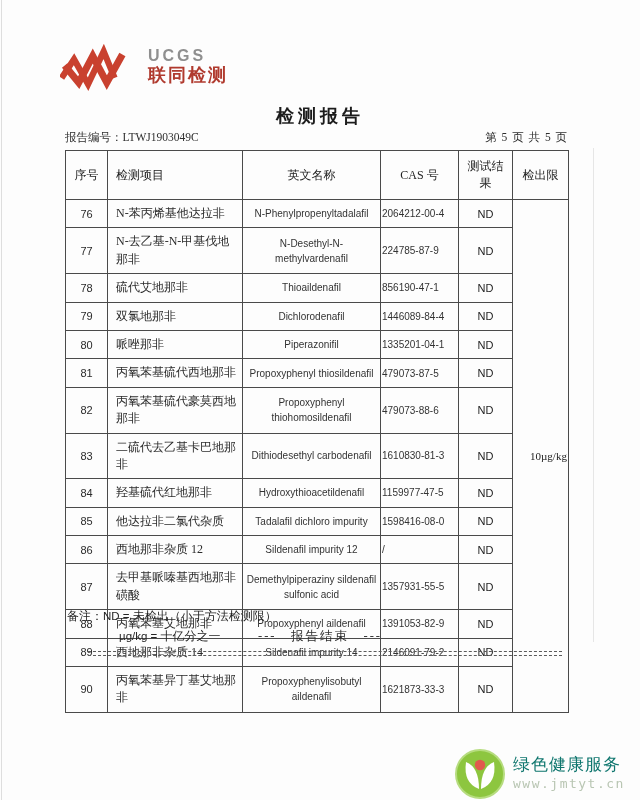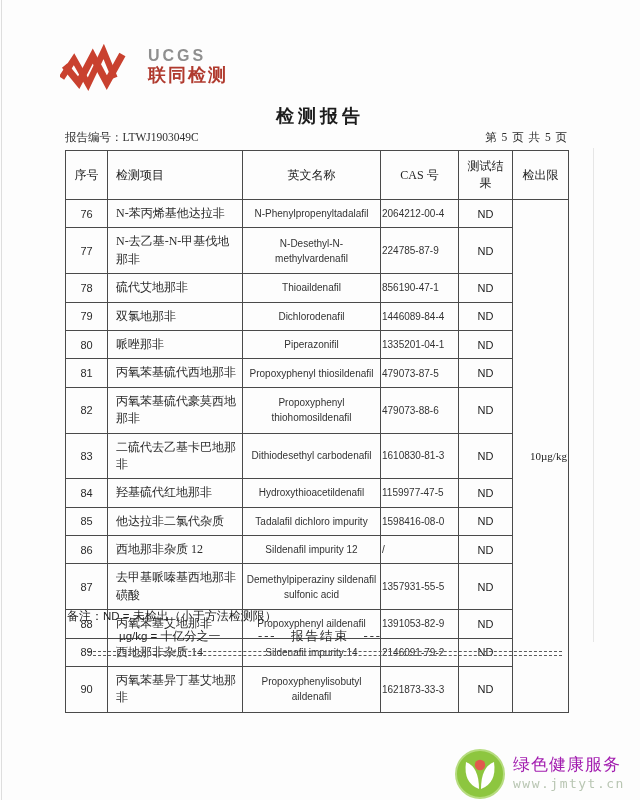--- a/index.html
+++ b/index.html
@@ -43,21 +43,21 @@
 
   .separator { position:absolute; left:88px; top:651px; width:474px; height:5px;
     border-top:1px dashed #5a5a5a; border-bottom:1px dashed #5a5a5a; }
 
   .end-line { position:absolute; left:0; top:628px; width:640px; text-align:center; font-size:12.5px; letter-spacing:2px; color:#2e2e2e; }
 
   
   .watermark { position:absolute; left:455px; top:749px; display:flex; align-items:center; }
   .wm-icon { width:50px; height:50px; flex:0 0 auto; }
   .wm-text { margin-left:8px; }
-  .wm-service { font-size:17px; color:#a21caf; letter-spacing:1px; line-height:1.2; }
+  .wm-service { font-size:17px; color:#0f766e; letter-spacing:1px; line-height:1.2; }
   .wm-url { font-family:"DejaVu Sans Mono","Liberation Mono",monospace; font-size:13px; color:#b9c6b3; letter-spacing:1.5px; line-height:1.3; }
 </style>
 </head>
 <body>
 
 <div class="page">
   <div class="edge-left"></div>
   <div class="edge-right"></div>
 
   <div class="logo">

